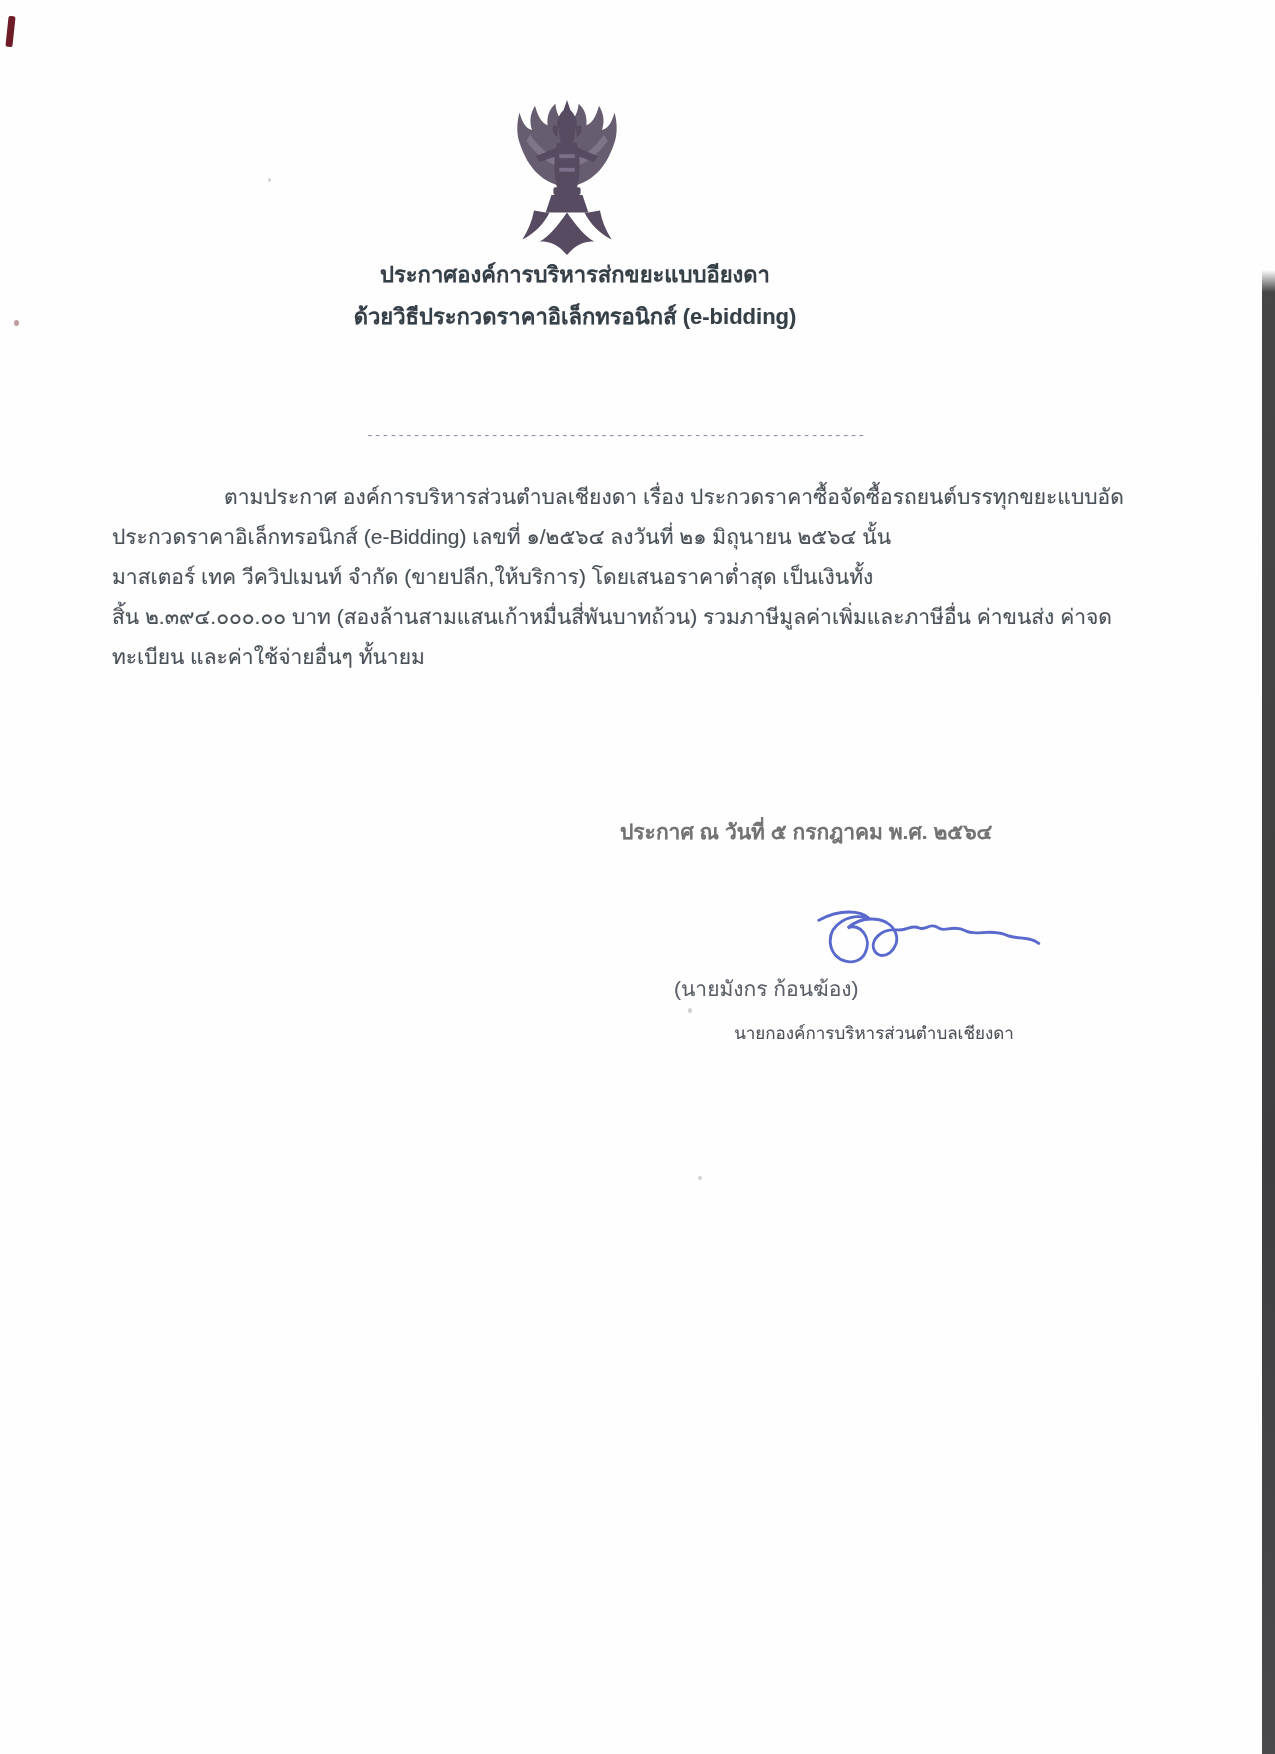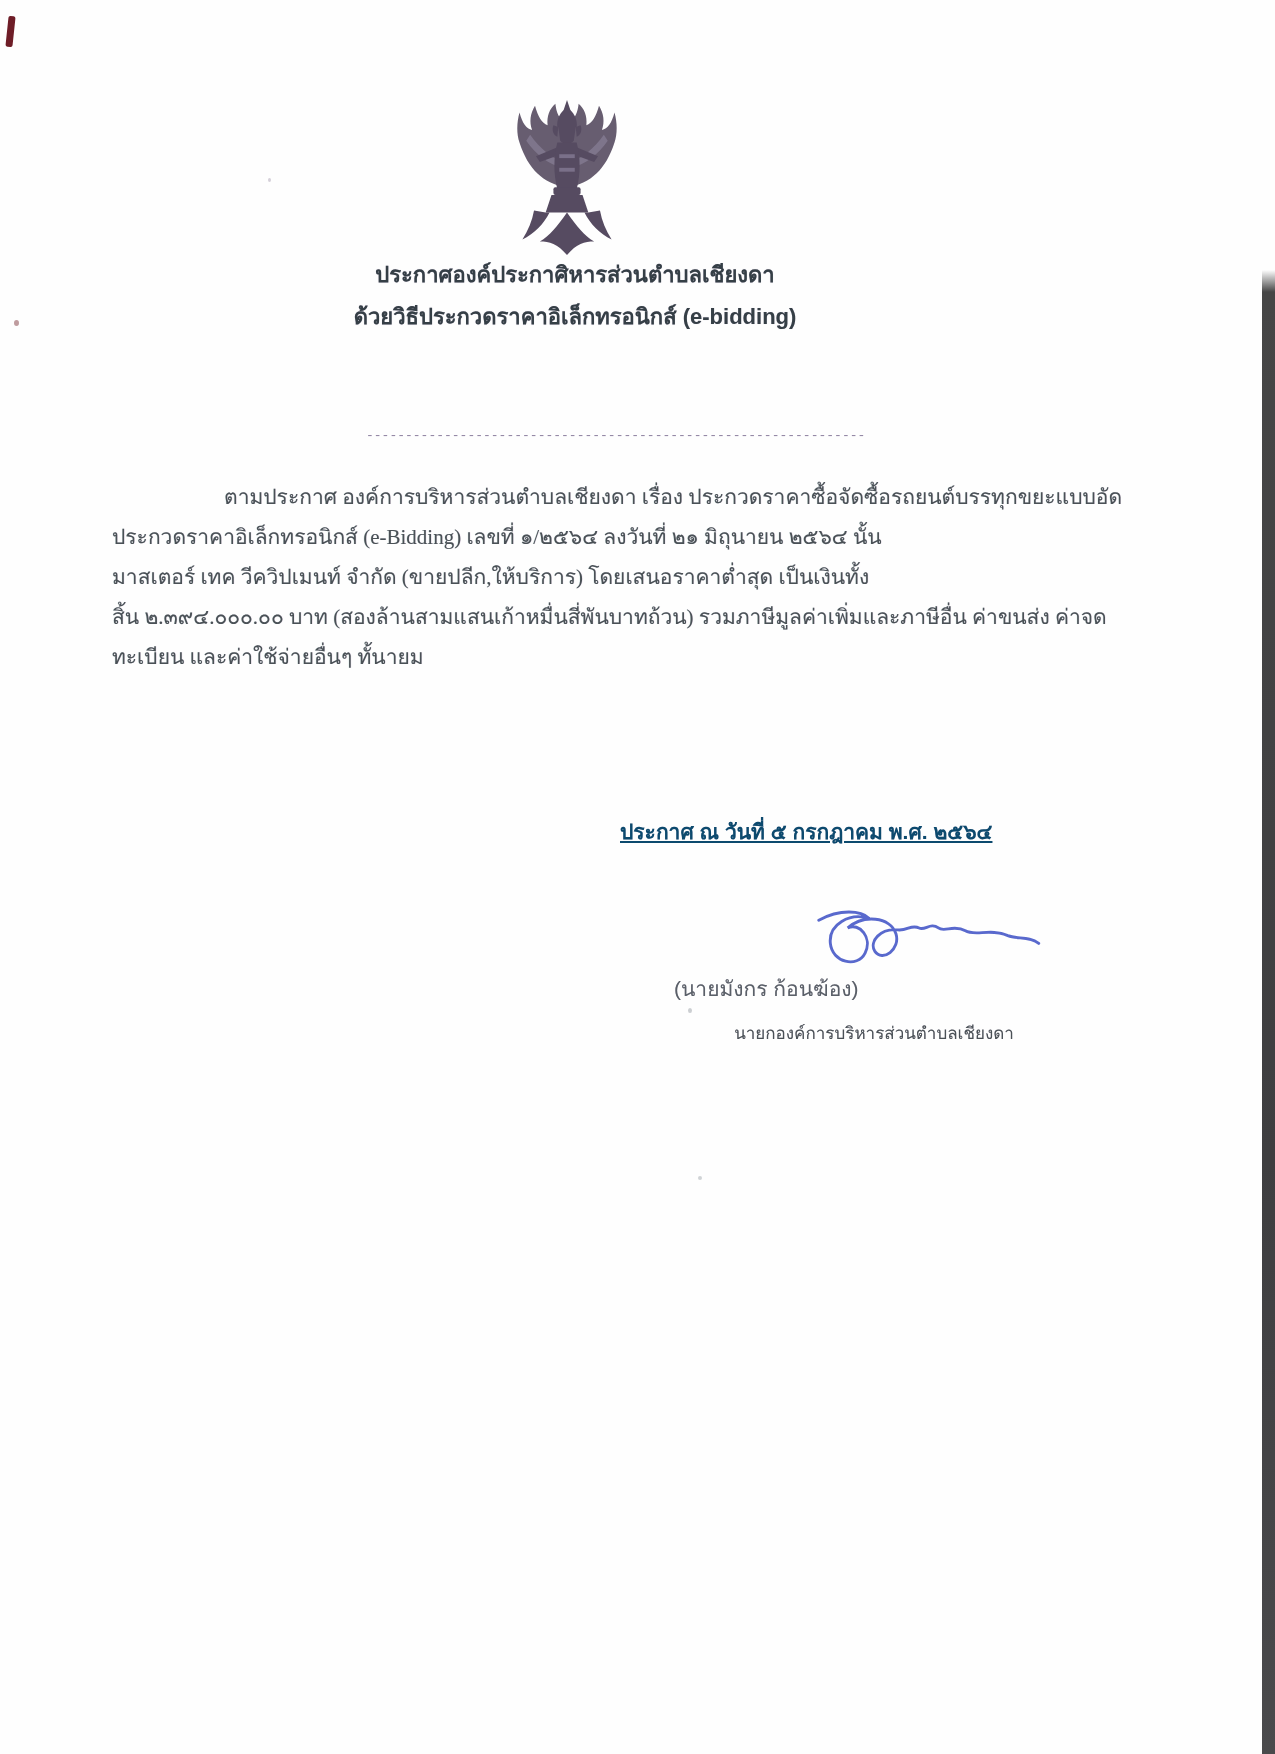--- a/index.html
+++ b/index.html
@@ -51,29 +51,27 @@
   }
   
   .body-block{
     position:absolute;left:112px;top:477px;width:945px;
     font-size:21px;line-height:40px;
     color:#4a5156;
   }
   .body-block .line{
     white-space:nowrap;
     text-shadow:.5px 0 rgba(140,80,150,.18), -.5px 0 rgba(60,140,130,.18);
-    font-family:Liberation Serif, serif;
   }
   .body-block .line.indent{text-indent:112px;}
   .date-line{
     position:absolute;left:620px;top:815px;
-    font-size:21px;font-weight:600;color:#0c4a6e;
+    font-size:21px;font-weight:600;color:#737373;
     white-space:nowrap;
     text-shadow:0 0 .6px rgba(96,70,128,.3);
-    text-decoration:underline;
   }
   
   .signature-svg{position:absolute;left:798px;top:899px;width:248px;height:82px;}
   .signer-name{
     position:absolute;left:674px;top:972px;width:400px;
     text-align:left;font-size:21px;color:#5a6068;
     white-space:nowrap;
     text-shadow:0 0 .6px rgba(120,90,140,.25);
   }
   .signer-title{
@@ -123,21 +121,21 @@
       <path d="M64,100 L96,100 L102,118 L58,118 Z"></path>
 
       <path d="M80,118 C90,132 98,142 108,148 C98,148 90,150 80,162 C70,150 62,148 52,148 C62,142 70,132 80,118 Z"></path>
 
       <path d="M62,118 C56,130 46,140 34,146 C40,136 44,127 46,116 L58,118 Z"></path>
       <path d="M98,118 C104,130 114,140 126,146 C120,136 116,127 114,116 L102,118 Z"></path>
     </g>
   </svg>
 
   <div class="title-block">
-    <div class="tl">ประกาศองค์ประกาศิหารส่วนตำบลเชียงดา</div>
+    <div class="tl">ประกาศองค์การบริหารส่กขยะแบบอียงดา</div>
     <div class="tl">ด้วยวิธีประกวดราคาอิเล็กทรอนิกส์ (e-bidding)</div>
   </div>
 
   <div class="separator">----------------------------------------------------------------</div>
 
   <div class="body-block">
     <div class="line indent">ตามประกาศ องค์การบริหารส่วนตำบลเชียงดา เรื่อง ประกวดราคาซื้อจัดซื้อรถยนต์บรรทุกขยะแบบอัด</div>
     <div class="line">ประกวดราคาอิเล็กทรอนิกส์ (e-Bidding) เลขที่ ๑/๒๕๖๔ ลงวันที่ ๒๑ มิถุนายน ๒๕๖๔ นั้น</div>
     <div class="line">มาสเตอร์ เทค วีควิปเมนท์ จำกัด (ขายปลีก,ให้บริการ) โดยเสนอราคาต่ำสุด เป็นเงินทั้ง</div>
     <div class="line">สิ้น ๒.๓๙๔.๐๐๐.๐๐ บาท (สองล้านสามแสนเก้าหมื่นสี่พันบาทถ้วน) รวมภาษีมูลค่าเพิ่มและภาษีอื่น ค่าขนส่ง ค่าจด</div>

